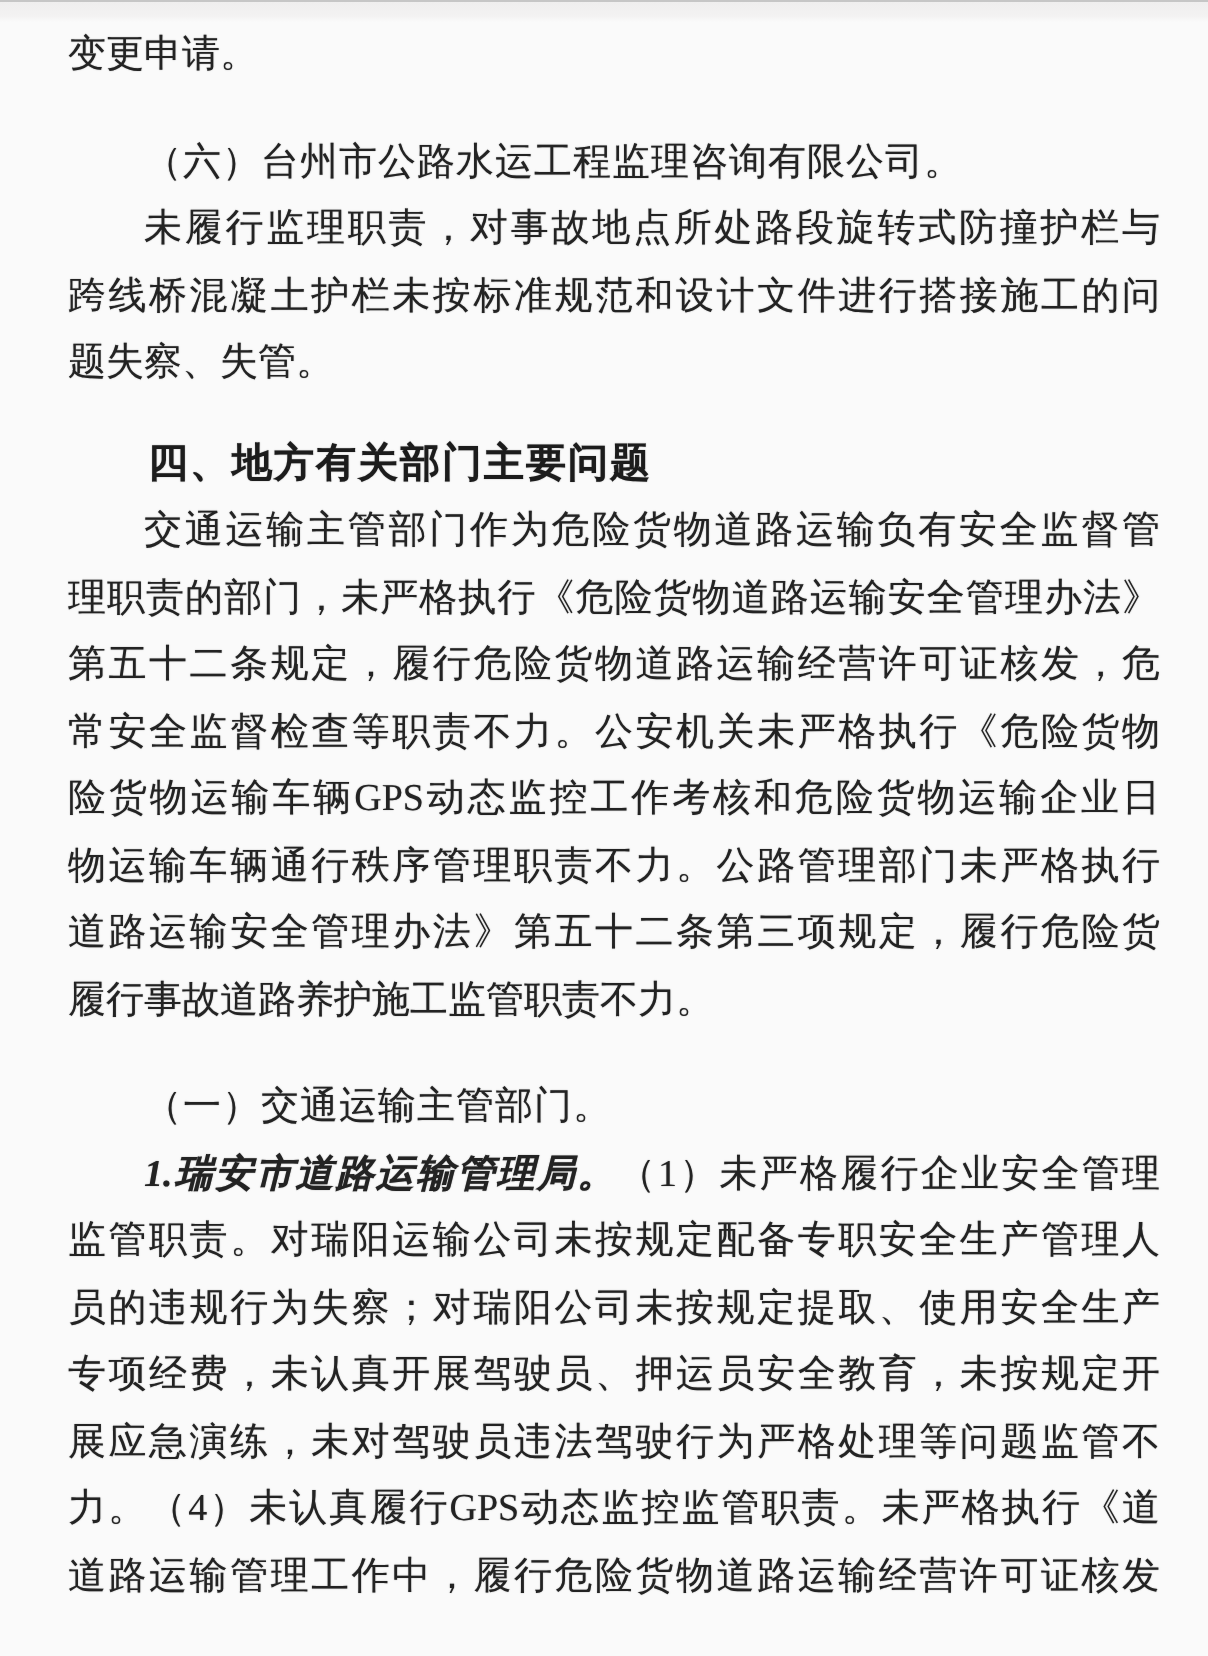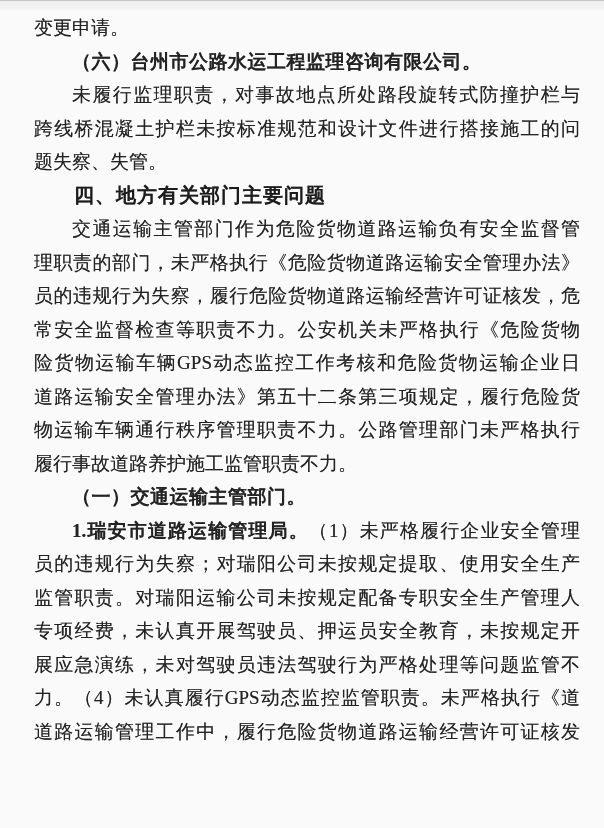--- a/index.html
+++ b/index.html
@@ -37,58 +37,61 @@
     white-space: normal;
   }
   .ln.just {
     text-align: justify;
     text-align-last: justify;
   }
   .ln.indent {
     text-indent: 2em;
   }
   .ln.h-serif {
-    font-weight: bold;
+    font-weight: normal;
     text-indent: 2em;
     letter-spacing: 0.5px;
+    margin-top: 20px;
   }
   .ln.h-sans {
     font-weight: bold;
     font-family: "Liberation Sans", "DejaVu Sans", sans-serif;
     text-indent: 2em;
     font-size: 20px;
     letter-spacing: 1px;
     color: #1c1c1c;
+    margin-top: 17px;
   }
   .lead {
     font-weight: bold;
+    font-style: italic;
   }
 </style>
 </head>
 <body>
 
 <div class="page">
   <div class="top-band"></div>
   <div class="doc">
       <div class="ln body">变更申请。</div>
       <div class="ln h-serif">（六）台州市公路水运工程监理咨询有限公司。</div>
       <div class="ln body indent just">未履行监理职责，对事故地点所处路段旋转式防撞护栏与</div>
       <div class="ln body just">跨线桥混凝土护栏未按标准规范和设计文件进行搭接施工的问</div>
       <div class="ln body">题失察、失管。</div>
       <div class="ln h-sans">四、地方有关部门主要问题</div>
       <div class="ln body indent just">交通运输主管部门作为危险货物道路运输负有安全监督管</div>
       <div class="ln body just">理职责的部门，未严格执行《危险货物道路运输安全管理办法》</div>
-      <div class="ln body just">员的违规行为失察，履行危险货物道路运输经营许可证核发，危</div>
+      <div class="ln body just">第五十二条规定，履行危险货物道路运输经营许可证核发，危</div>
       <div class="ln body just">常安全监督检查等职责不力。公安机关未严格执行《危险货物</div>
       <div class="ln body just">险货物运输车辆GPS动态监控工作考核和危险货物运输企业日</div>
+      <div class="ln body just">物运输车辆通行秩序管理职责不力。公路管理部门未严格执行</div>
       <div class="ln body just">道路运输安全管理办法》第五十二条第三项规定，履行危险货</div>
-      <div class="ln body just">物运输车辆通行秩序管理职责不力。公路管理部门未严格执行</div>
       <div class="ln body">履行事故道路养护施工监管职责不力。</div>
       <div class="ln h-serif">（一）交通运输主管部门。</div>
       <div class="ln body indent just"><b class="lead">1.瑞安市道路运输管理局。</b>（1）未严格履行企业安全管理</div>
+      <div class="ln body just">监管职责。对瑞阳运输公司未按规定配备专职安全生产管理人</div>
       <div class="ln body just">员的违规行为失察；对瑞阳公司未按规定提取、使用安全生产</div>
-      <div class="ln body just">监管职责。对瑞阳运输公司未按规定配备专职安全生产管理人</div>
       <div class="ln body just">专项经费，未认真开展驾驶员、押运员安全教育，未按规定开</div>
       <div class="ln body just">展应急演练，未对驾驶员违法驾驶行为严格处理等问题监管不</div>
       <div class="ln body just">力。（4）未认真履行GPS动态监控监管职责。未严格执行《道</div>
       <div class="ln body just">道路运输管理工作中，履行危险货物道路运输经营许可证核发</div>
     </div>
 </div>
 
 </body></html>

